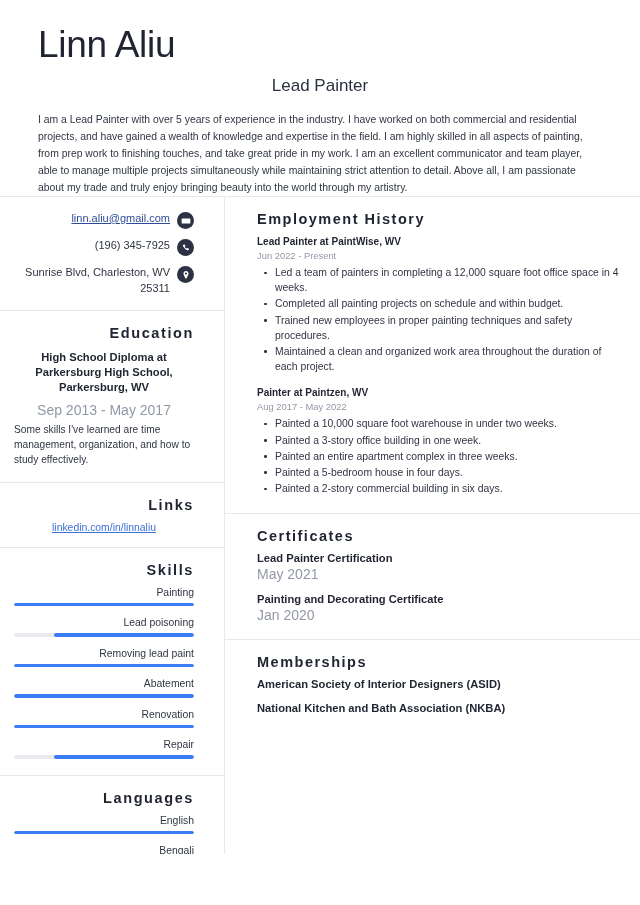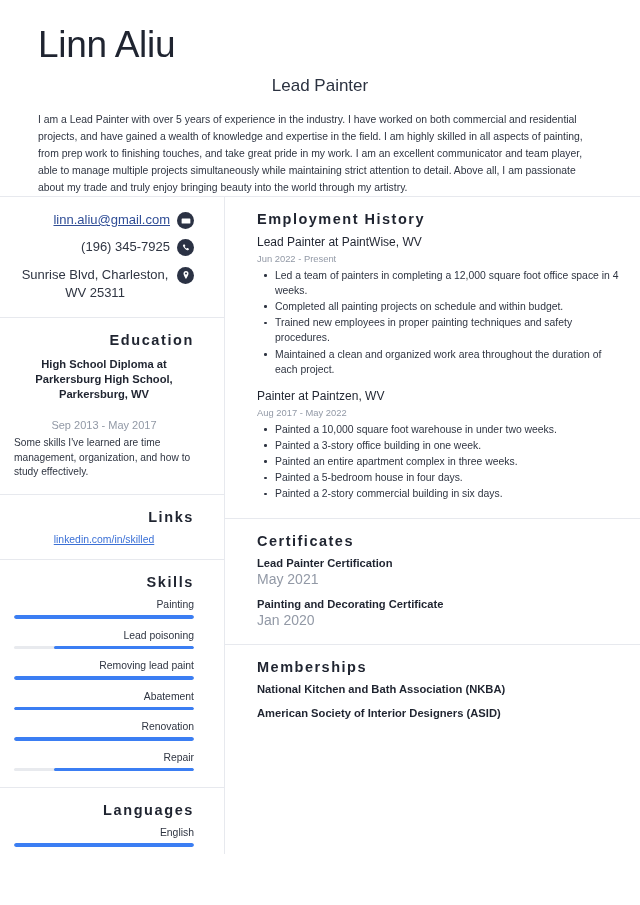--- a/index.html
+++ b/index.html
@@ -92,24 +92,24 @@
 
   .contact-row {
     display: flex;
     align-items: flex-start;
     justify-content: flex-end;
     gap: 7px;
     margin-bottom: 9px;
   }
   .contact-row:last-child { margin-bottom: 0; }
   .contact-text {
-    font-size: 13px;
+    font-size: 11px;
     line-height: 1.42;
     color: #2f3542;
-    text-align: center;
+    text-align: right;
     max-width: 150px;
   }
   .contact-text a {
     color: #2f4d96;
     text-decoration: underline;
   }
   .cicon {
     flex: 0 0 auto;
     width: 17px;
     height: 17px;
@@ -123,23 +123,23 @@
   .cicon svg { display: block; }
 
   .edu-degree {
     font-size: 11.2px;
     font-weight: 700;
     line-height: 1.34;
     color: #1f2430;
     text-align: center;
   }
   .edu-date {
-    font-size: 11px;
+    font-size: 14px;
     color: #9299a6;
-    margin-top: 17px;
+    margin-top: 7px;
     text-align: center;
   }
   .edu-desc {
     font-size: 10.2px;
     line-height: 1.45;
     color: #2f3542;
     margin-top: 5px;
     text-align: left;
   }
 
@@ -185,22 +185,22 @@
     font-size: 14.5px;
     font-weight: 700;
     letter-spacing: 1.5px;
     color: #1f2430;
     margin-bottom: 8px;
   }
 
   .entry { margin-bottom: 12px; }
   .entry:last-child { margin-bottom: 0; }
   .entry-title {
-    font-size: 12px;
-    font-weight: 400;
+    font-size: 10px;
+    font-weight: 700;
     color: #1f2430;
     line-height: 1.3;
   }
   .entry-date {
     font-size: 9.4px;
     color: #9299a6;
     margin-top: 2px;
     margin-bottom: 4px;
   }
   .bullets {
@@ -298,21 +298,21 @@
         <div class="lhead">Education</div>
         <div>
           <div class="edu-degree">High School Diploma at Parkersburg High School, Parkersburg, WV</div>
           <div class="edu-date">Sep 2013 - May 2017</div>
           <div class="edu-desc">Some skills I've learned are time management, organization, and how to study effectively.</div>
         </div>
       </div>
 
       <div class="lsection">
         <div class="lhead">Links</div>
-        <a href="#" class="link-item">linkedin.com/in/skilled</a>
+        <a href="#" class="link-item">linkedin.com/in/linnaliu</a>
       </div>
 
       <div class="lsection">
         <div class="lhead">Skills</div>
         <div id="skills-list">
             <div class="bar-item">
               <div class="bar-label">Painting</div>
               <div class="bar-track">
                 <div class="bar-fill" style="width: 100%;"></div>
               </div>
@@ -409,21 +409,21 @@
             <div class="cert-item">
               <div class="cert-name">Painting and Decorating Certificate</div>
               <div class="cert-date">Jan 2020</div>
             </div>
           </div>
       </div>
 
       <div class="rsection no-border">
         <div class="rhead">Memberships</div>
         <div id="memberships-list">
+            <div class="mem-item">American Society of Interior Designers (ASID)</div>
             <div class="mem-item">National Kitchen and Bath Association (NKBA)</div>
-            <div class="mem-item">American Society of Interior Designers (ASID)</div>
           </div>
       </div>
 
     </div>
 
   </div>
 </div>
 
 </body></html>

